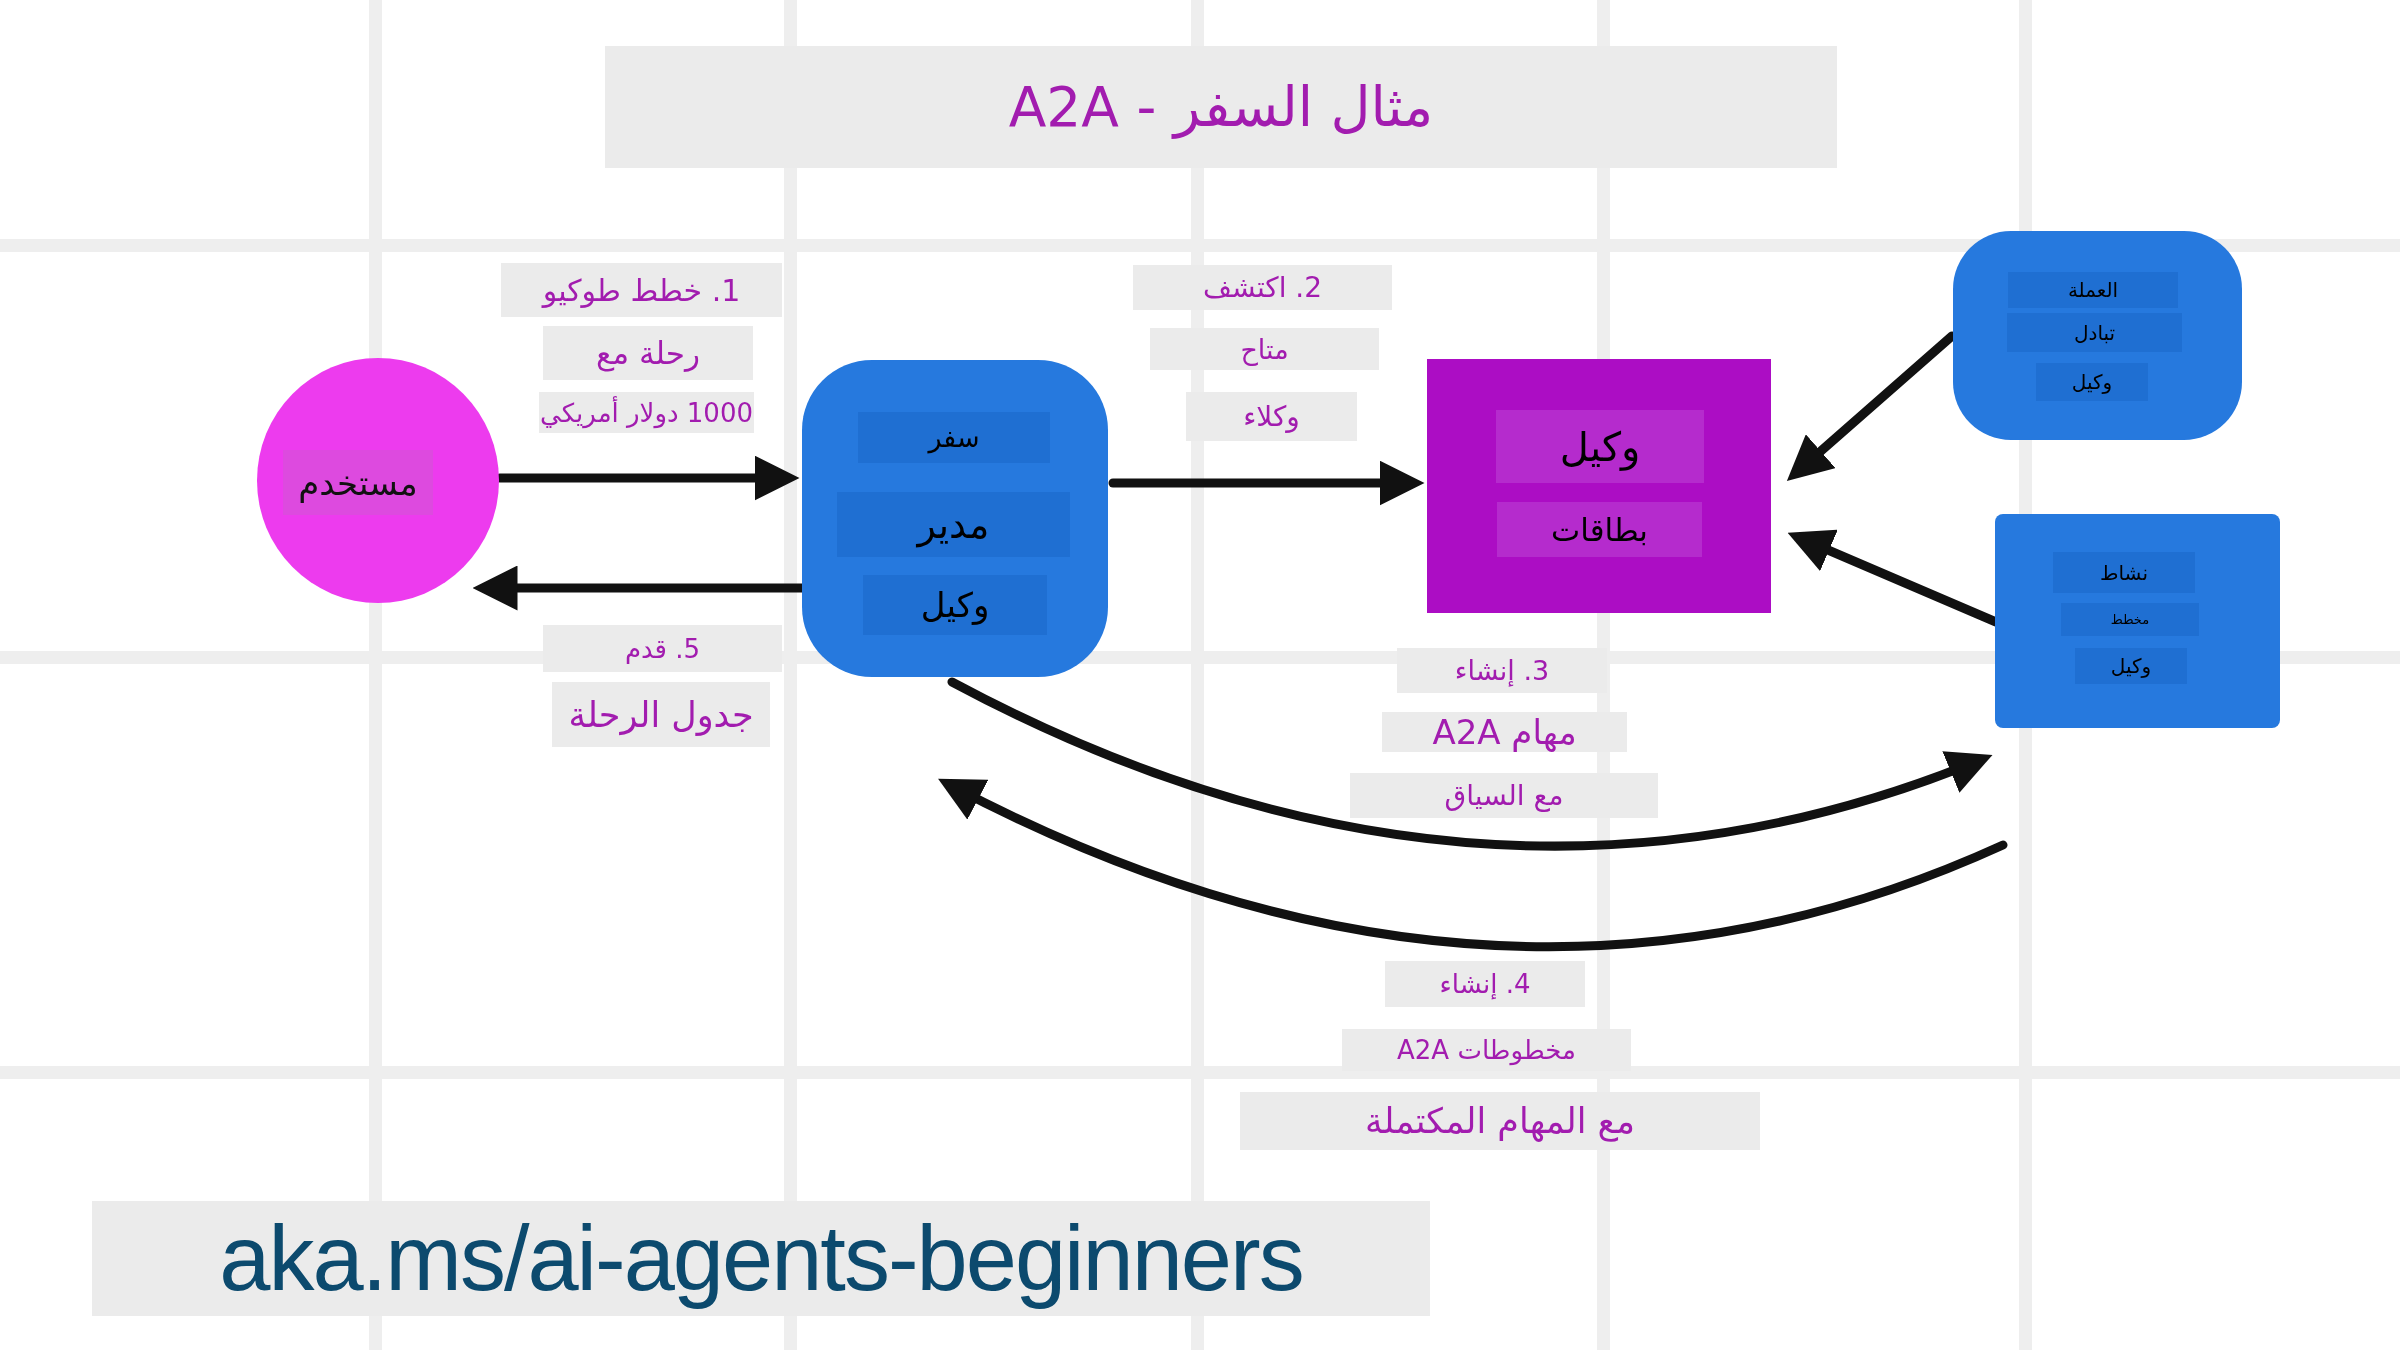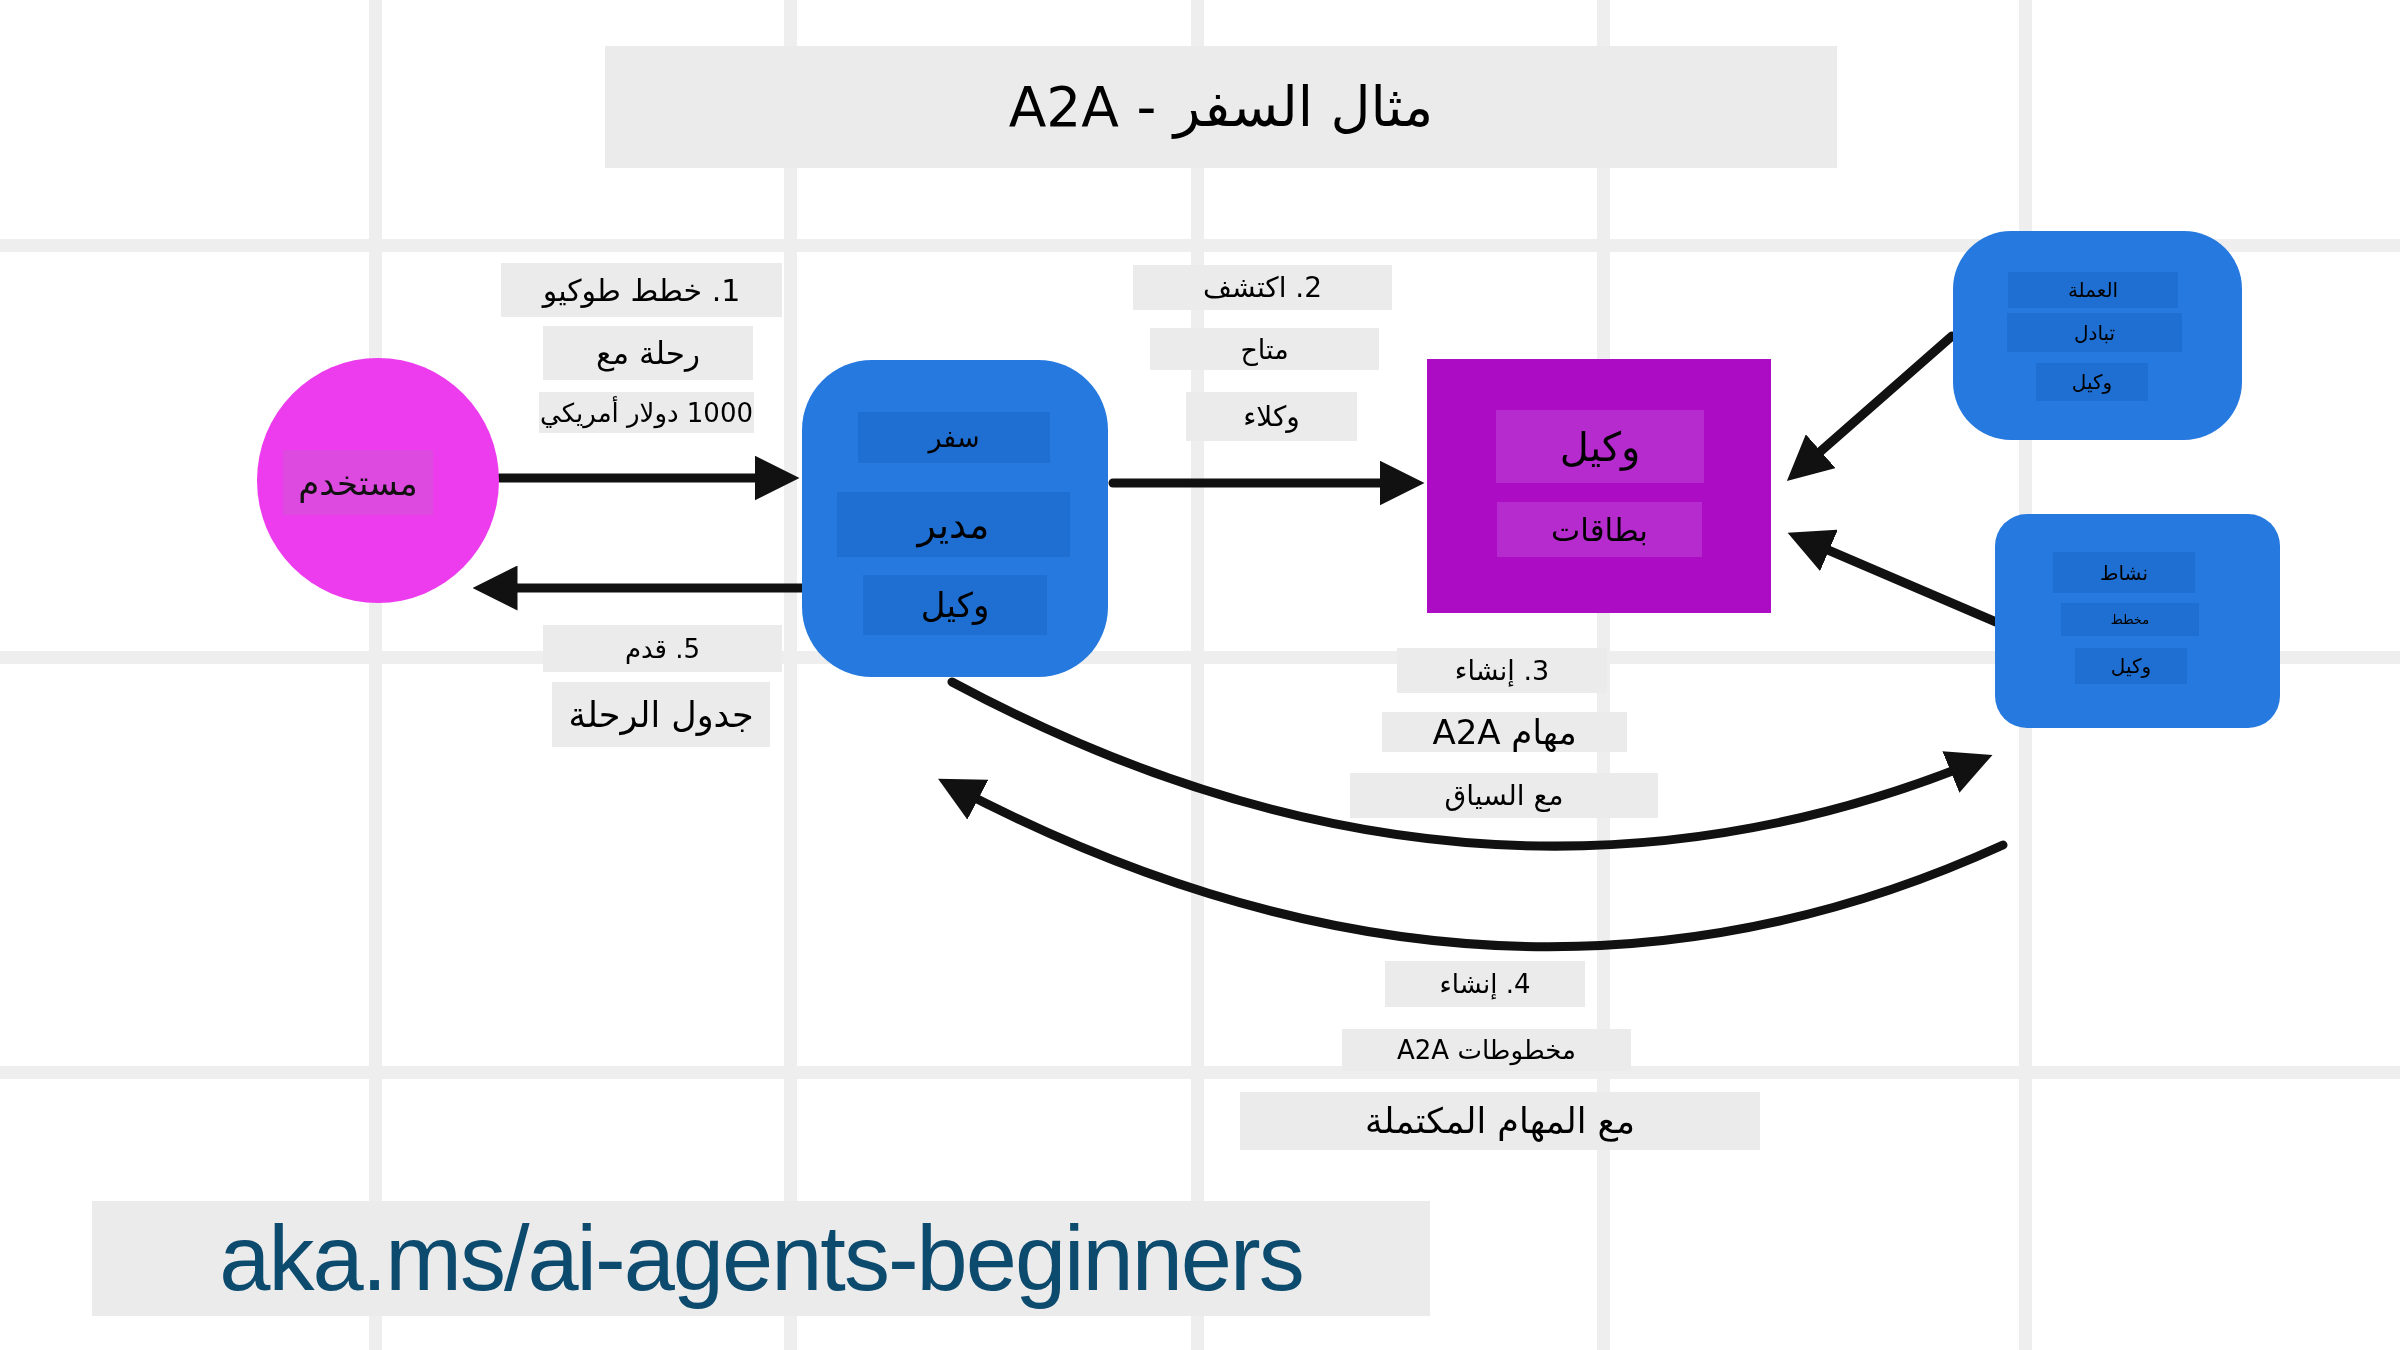--- a/index.html
+++ b/index.html
@@ -1,21 +1,21 @@
 <!DOCTYPE html>
 <html lang="ar" style="--blue: #2679de; --blueInner: #1f6fd2; --purple: #ac0dc4; --purpleInner: #b52bcd; --magenta: #ed3bee; --magentaInner: #dd4adf; --band: #ebebeb; --grid: #eeeeee; --arrow: #111111;"><head>
 <meta charset="utf-8">
 <style>
   html,body{margin:0;padding:0;background:#ffffff;}
   .canvas{position:relative;width:2400px;height:1350px;background:#ffffff;overflow:hidden;
           font-family:"DejaVu Sans",sans-serif;}
   .gridline{position:absolute;background:var(--grid,#eeeeee);z-index:0;}
   .arrow-layer{position:absolute;left:0;top:0;z-index:1;}
   .band{position:absolute;background:var(--band,#ebebeb);display:flex;align-items:center;
-        justify-content:center;color:#000000;white-space:nowrap;z-index:2;}
+        justify-content:center;color:#a21caf;white-space:nowrap;z-index:2;}
   .node{position:absolute;z-index:2;}
   .chip{position:absolute;display:flex;align-items:center;justify-content:center;
         color:#000000;white-space:nowrap;}
   .blue-node{background:var(--blue,#2679de);border-radius:70px;}
   .blue-chip{background:var(--blueInner,#1f6fd2);}
   .purple-node{background:var(--purple,#ac0dc4);}
   .purple-chip{background:var(--purpleInner,#b52bcd);}
   .user-circle{background:var(--magenta,#ed3bee);border-radius:50%;}
   .user-chip{background:var(--magentaInner,#dd4adf);color:#111111;}
   .title-band{font-size:55px;}
@@ -85,21 +85,21 @@
     <div class="chip purple-chip" dir="rtl" style="left:69px;top:51px;width:208px;height:73px;font-size:40px;">وكيل</div>
     <div class="chip purple-chip" dir="rtl" style="left:70px;top:143px;width:205px;height:55px;font-size:31px;">بطاقات</div>
   </div>
 
   <div class="node blue-node" style="left:1953px;top:231px;width:289px;height:209px;border-radius:58px;">
     <div class="chip blue-chip" dir="rtl" style="left:55px;top:41px;width:170px;height:36px;font-size:20px;">العملة</div>
     <div class="chip blue-chip" dir="rtl" style="left:54px;top:82px;width:175px;height:39px;font-size:20px;">تبادل</div>
     <div class="chip blue-chip" dir="rtl" style="left:83px;top:132px;width:112px;height:38px;font-size:20px;">وكيل</div>
   </div>
 
-  <div class="node blue-node" style="left:1995px;top:514px;width:285px;height:214px;border-radius:32px;">
+  <div class="node blue-node" style="left:1995px;top:514px;width:285px;height:214px;border-radius:8px;">
     <div class="chip blue-chip" dir="rtl" style="left:58px;top:38px;width:142px;height:41px;font-size:20px;">نشاط</div>
     <div class="chip blue-chip" dir="rtl" style="left:66px;top:89px;width:138px;height:33px;font-size:13px;">مخطط</div>
     <div class="chip blue-chip" dir="rtl" style="left:80px;top:134px;width:112px;height:36px;font-size:20px;">وكيل</div>
   </div>
 
   <div class="band footer-band" style="left:92px;top:1201px;width:1338px;height:115px;">aka.ms/ai-agents-beginners</div>
 
 </div>
 
 </body></html>

